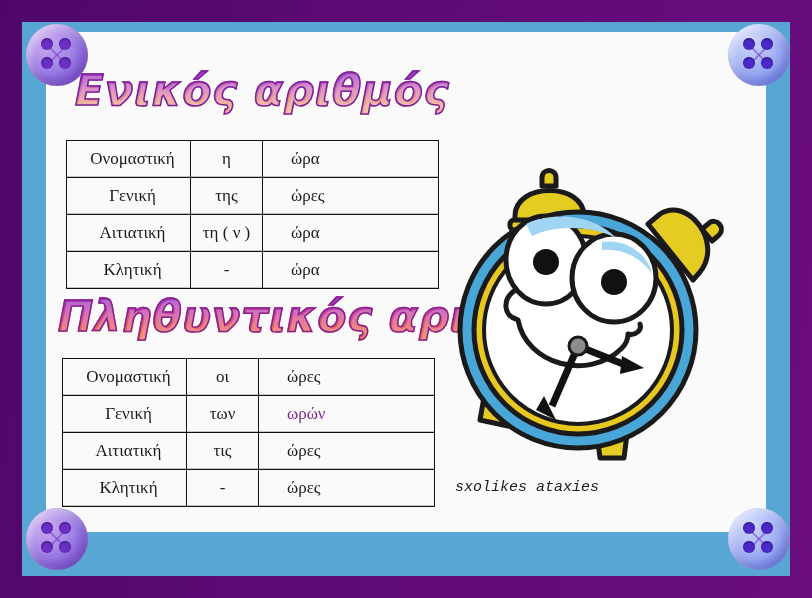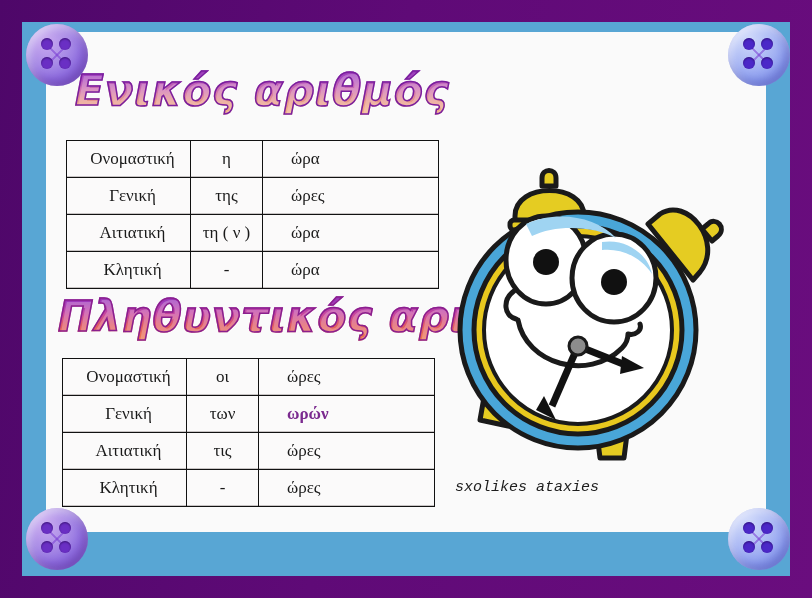--- a/index.html
+++ b/index.html
@@ -133,21 +133,21 @@
   .cell-case {
     color: #7b2a8f;
     font-size: 17px;
     text-align: center;
   }
   .cell-art {
     text-align: center;
     padding-left: 0 !important;
   }
   .cell-noun { padding-left: 28px !important; margin-top: 45px; }
-  .cell-noun.highlight { color: #7b2a8f; font-weight: bold; }
+  .cell-noun.highlight { color: #7b2a8f; font-weight: normal; }
 
   
   #clock-wrap {
     position: absolute;
     left: 452px; top: 158px;
     width: 320px; height: 330px;
   }
   #clock-svg { display: block; }
 
   

